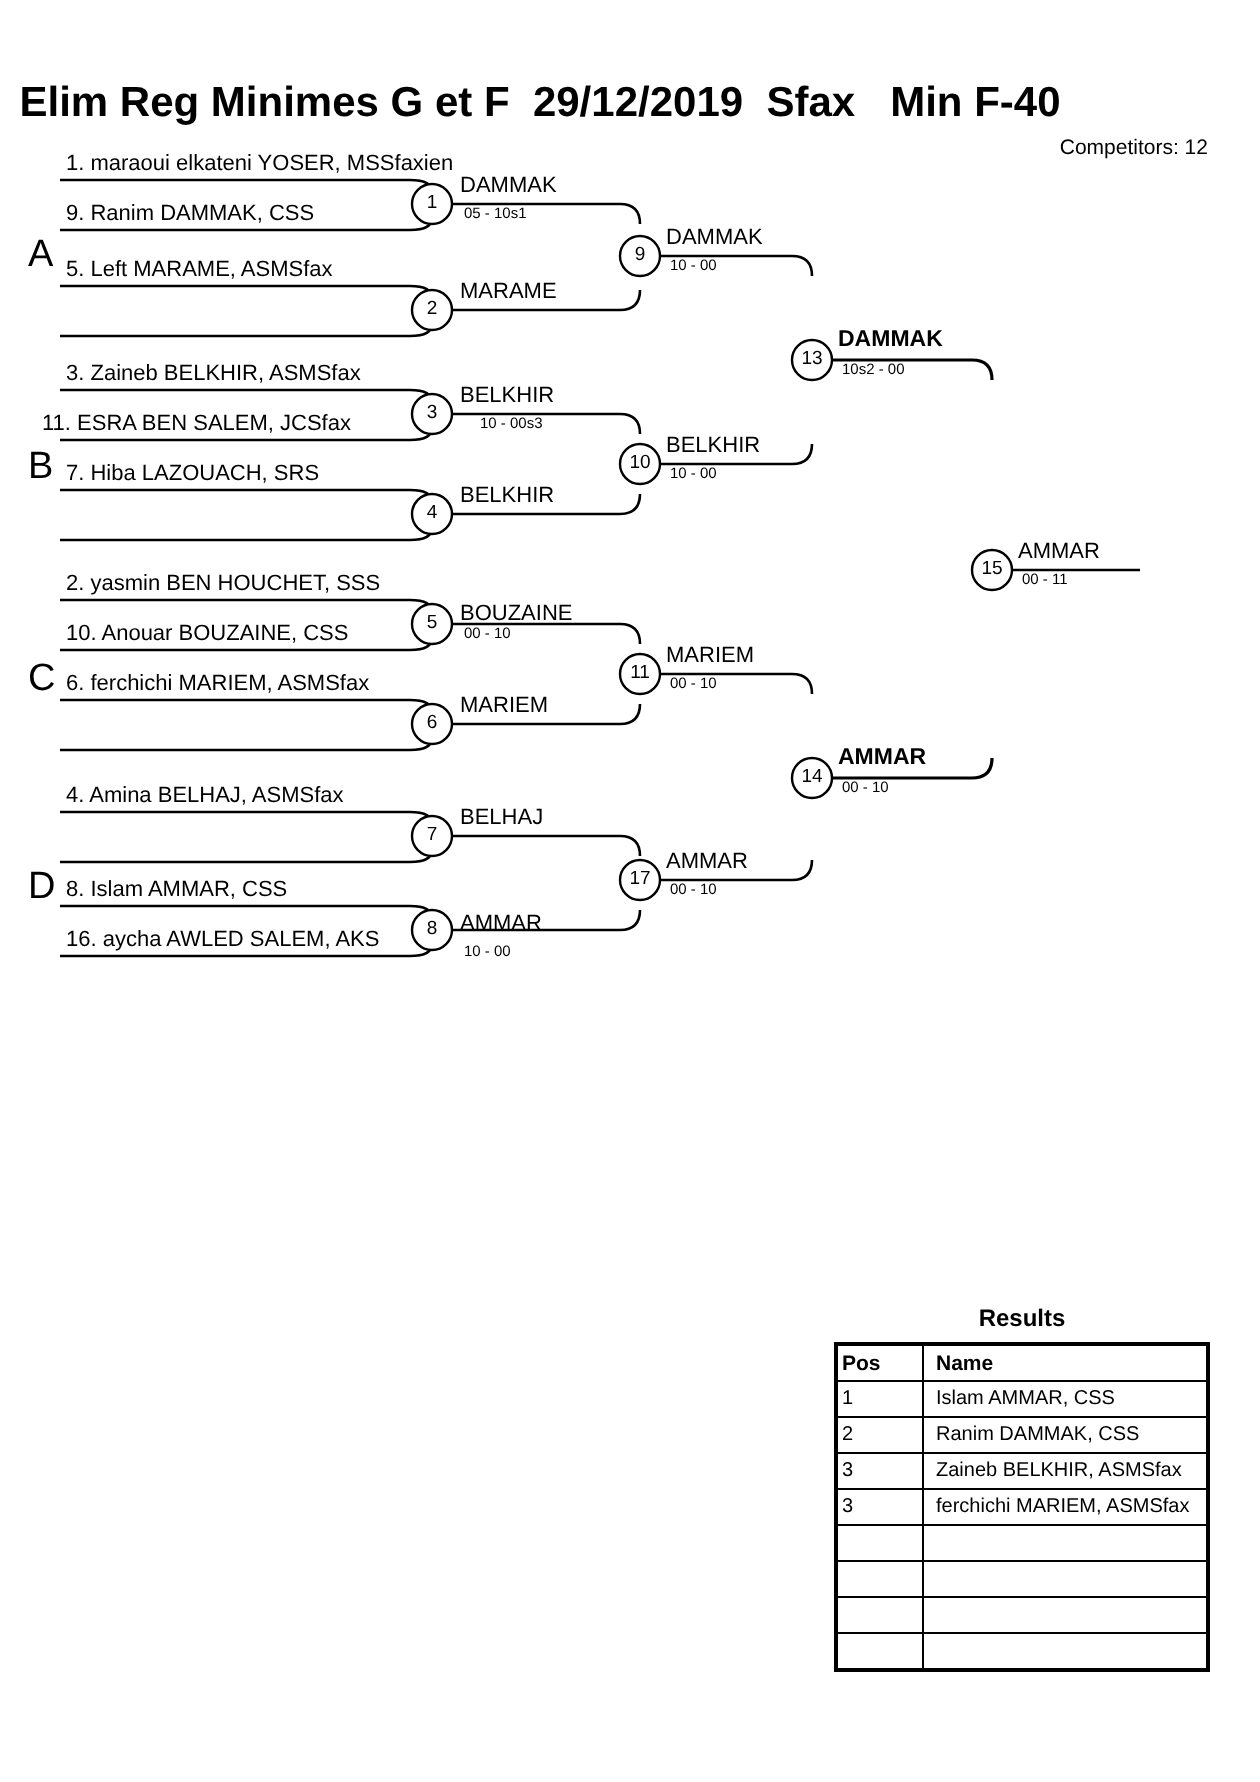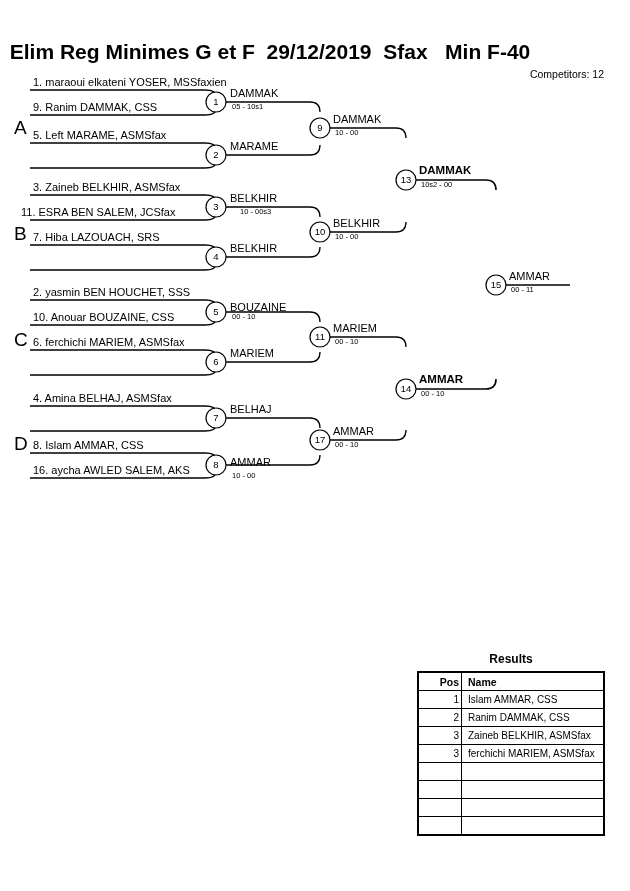--- a/index.html
+++ b/index.html
@@ -50,21 +50,21 @@
   table.results{
     border-collapse:collapse;width:188px;
     border:2px solid #000;
   }
   table.results th,table.results td{
     border:1px solid #000;
     font-size:10px;font-weight:normal;
     height:17px;padding:0 2px;
   }
   table.results th{font-weight:bold;font-size:10.5px;}
-  table.results .c-pos{width:38px;text-align:right;}
+  table.results .c-pos{width:38px;text-align:left;}
   table.results .c-name{text-align:left;padding-left:6px;}
   table.results tr.empty td{height:17px;}
 </style>
 </head>
 <body>
 
 <div id="stage">
 
   <div class="title">Elim Reg Minimes G et F  29/12/2019  Sfax   Min F-40</div>
   <div class="competitors">Competitors: 12</div>

